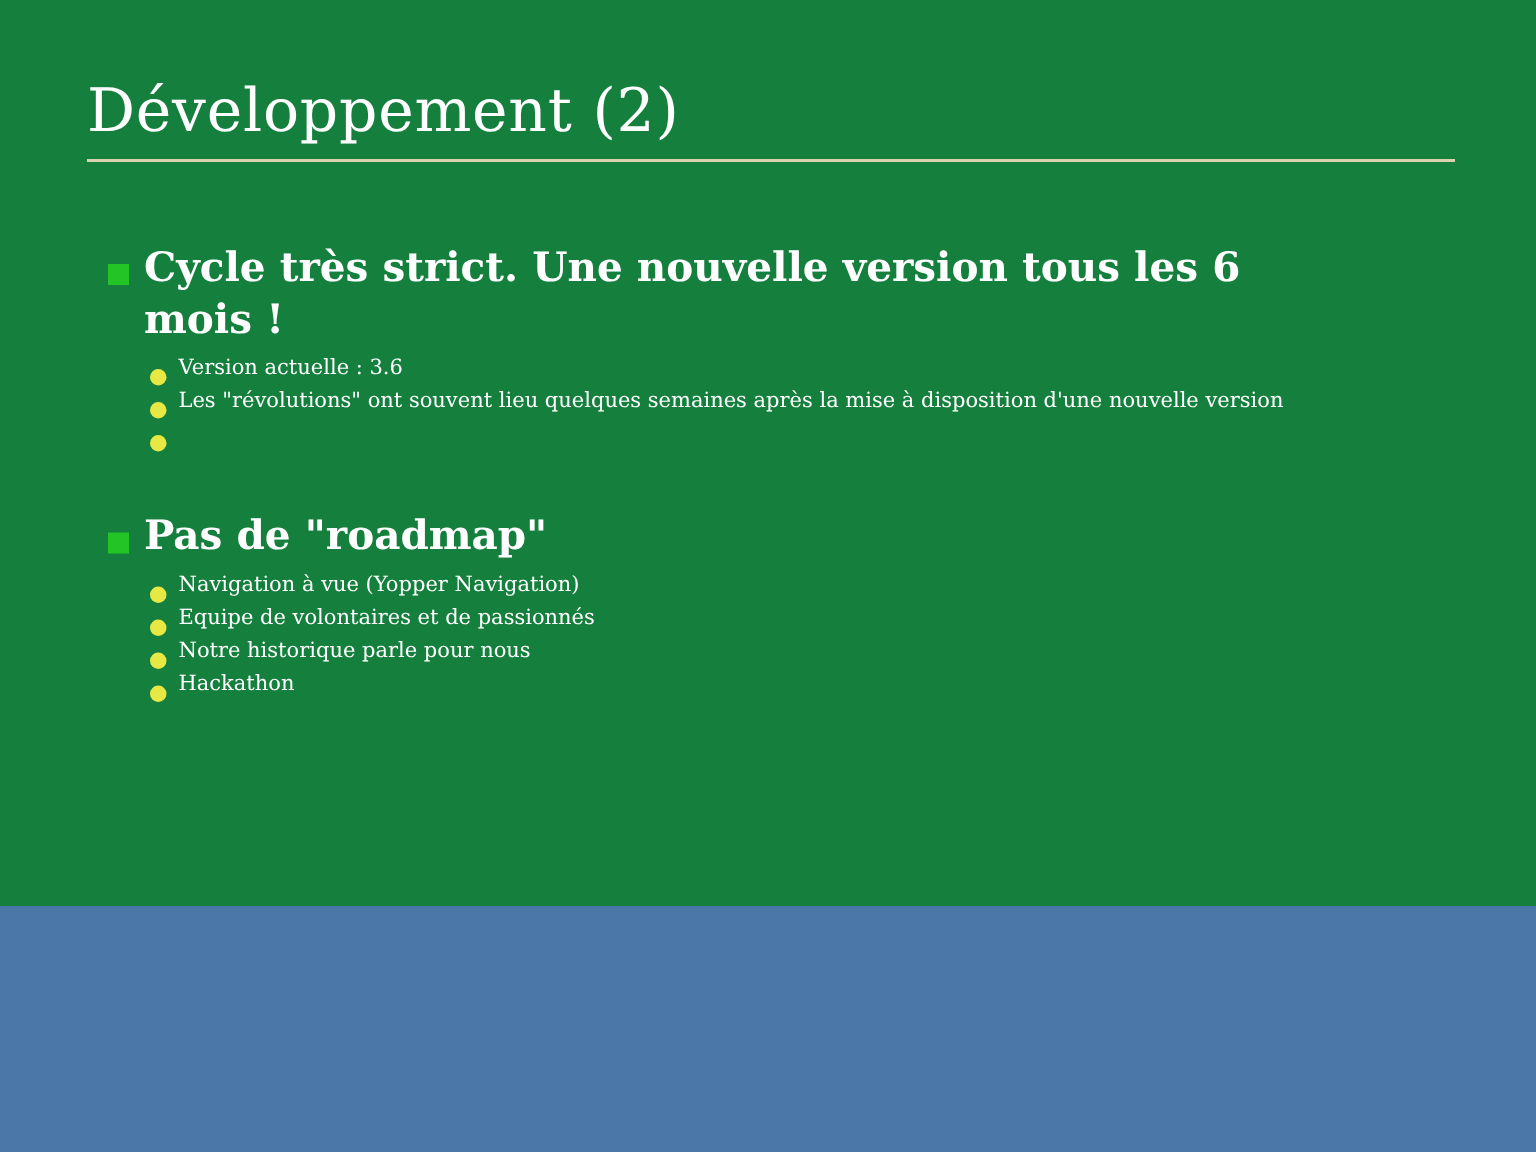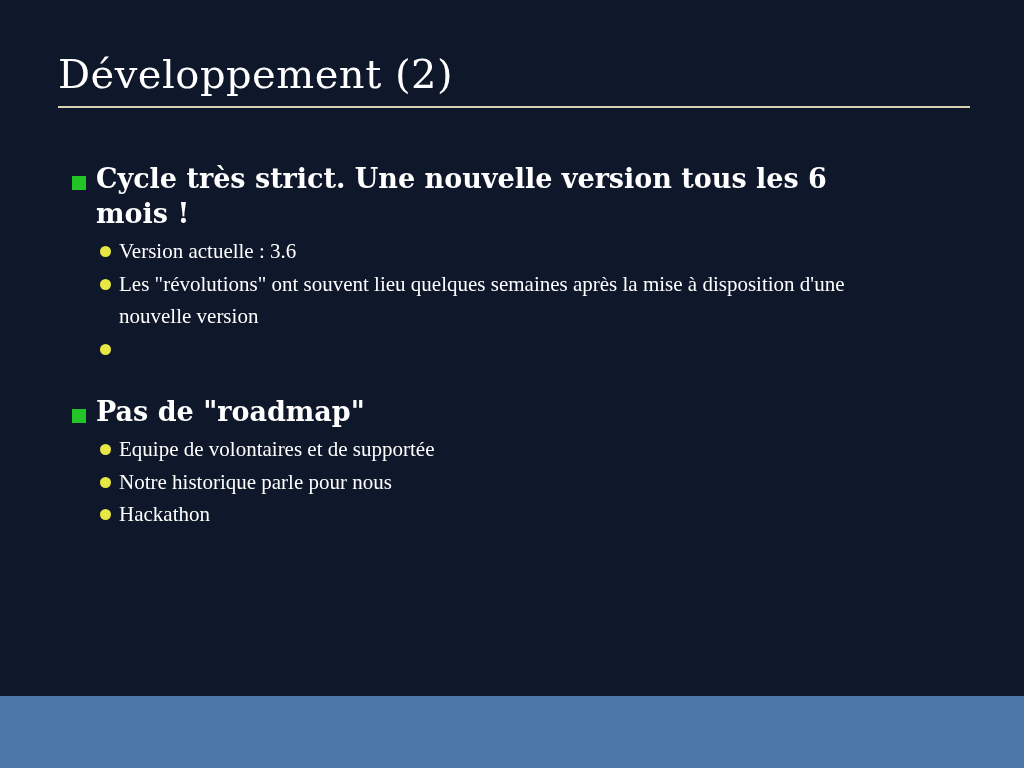--- a/index.html
+++ b/index.html
@@ -9,22 +9,22 @@
   body {
     width: 1024px;
     height: 768px;
     background: #4a76a8;
     font-family: "DejaVu Serif", serif;
     overflow: hidden;
   }
   .slide {
     position: relative;
     width: 1024px;
-    height: 696px;
-    background: #0f172a;
+    height: 604px;
+    background: #15803d;
     box-sizing: border-box;
   }
   .title-block {
     position: absolute;
     left: 58px;
     top: 52px;
     width: 910px;
   }
   .slide-title {
     font-family: "DejaVu Serif", serif;
@@ -77,25 +77,24 @@
   .l2 .bullet {
     width: 11px;
     height: 11px;
     border-radius: 50%;
     background: #e8e844;
     margin-top: 11px;
     margin-right: 8px;
     flex: 0 0 auto;
   }
   .l2 .text {
-    font-size: 21px;
+    font-size: 14px;
     color: #ffffff;
     line-height: 1.55;
     max-width: 800px;
-    font-family: Liberation Serif, serif;
   }
   .gap {
     height: 38px;
   }
 </style>
 </head>
 <body>
 
 <div class="slide">
 
@@ -128,21 +127,25 @@
     <div class="gap"></div>
 
     <div class="l1">
       <span class="bullet"></span>
       <span class="text">Pas de "roadmap"</span>
     </div>
 
     <div class="l2-list">
       <div class="l2">
         <span class="bullet"></span>
-        <span class="text">Equipe de volontaires et de supportée</span>
+        <span class="text">Navigation à vue (Yopper Navigation)</span>
+      </div>
+      <div class="l2">
+        <span class="bullet"></span>
+        <span class="text">Equipe de volontaires et de passionnés</span>
       </div>
       <div class="l2">
         <span class="bullet"></span>
         <span class="text">Notre historique parle pour nous</span>
       </div>
       <div class="l2">
         <span class="bullet"></span>
         <span class="text">Hackathon</span>
       </div>
     </div>

